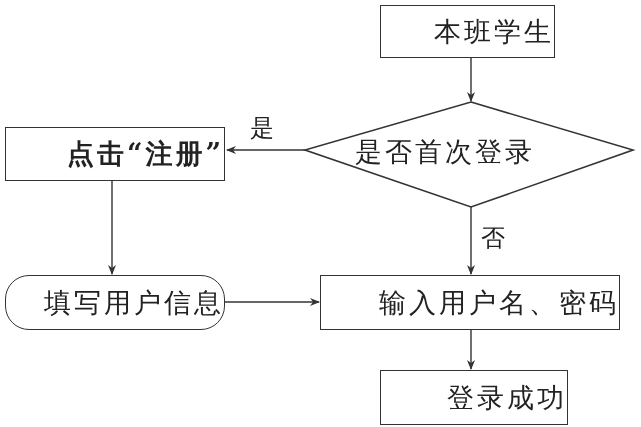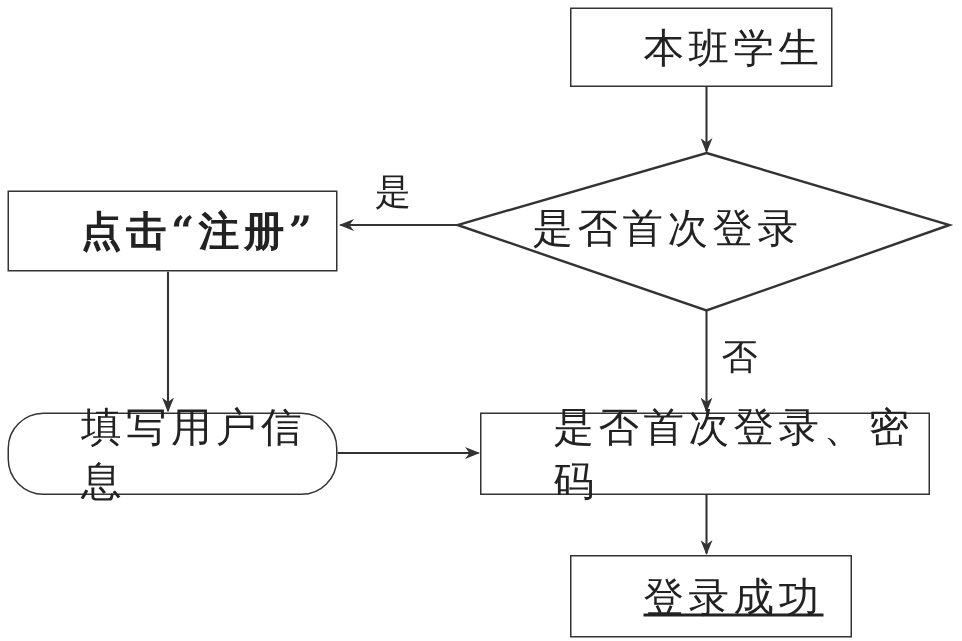--- a/index.html
+++ b/index.html
@@ -1,21 +1,21 @@
 <!DOCTYPE html>
 <html><head>
 <meta charset="utf-8">
 <style>
   html, body { margin:0; padding:0; background:#fff; }
   body { width:641px; height:427px; position:relative; overflow:hidden;
          font-family: "DejaVu Serif", "Liberation Serif", serif; color:#222; }
   svg { position:absolute; left:0; top:0; }
   .box { position:absolute; border:1.6px solid #333; box-sizing:border-box;
-         display:flex; align-items:center; justify-content:flex-start;
-         font-size:27px; letter-spacing:3px; background:#fff;padding-left:48px; }
+         display:flex; align-items:center; justify-content:flex-end;
+         font-size:27px; letter-spacing:3px; background:#fff; }
   .label { position:absolute; font-size:24px; }
   .dtext { position:absolute; font-size:27px; letter-spacing:3px; }
 </style>
 </head>
 <body>
 
 <svg width="641" height="427">
   <defs>
     <marker id="arr" markerWidth="10" markerHeight="8" refX="9" refY="4" orient="auto" markerUnits="userSpaceOnUse">
       <path d="M0,0 L10,4 L0,8 L3,4 Z" fill="#333"></path>
@@ -49,18 +49,18 @@
 
 <div class="box" style="left:5px; top:127px; width:220px; height:54px;font-weight:bold;">
   <span>点击“注册”</span>
 </div>
 
 <div class="box" style="left:5px; top:275px; width:220px; height:55px;border-radius:24px;">
   <span>填写用户信息</span>
 </div>
 
 <div class="box" style="left:320px; top:275px; width:300px; height:55px;">
-  <span>是否首次登录、密码</span>
+  <span>输入用户名、密码</span>
 </div>
 
-<div class="box" style="left:380px; top:370px; width:188px; height:55px;text-decoration:underline;">
+<div class="box" style="left:380px; top:370px; width:188px; height:55px;">
   <span>登录成功</span>
 </div>
 
 </body></html>

